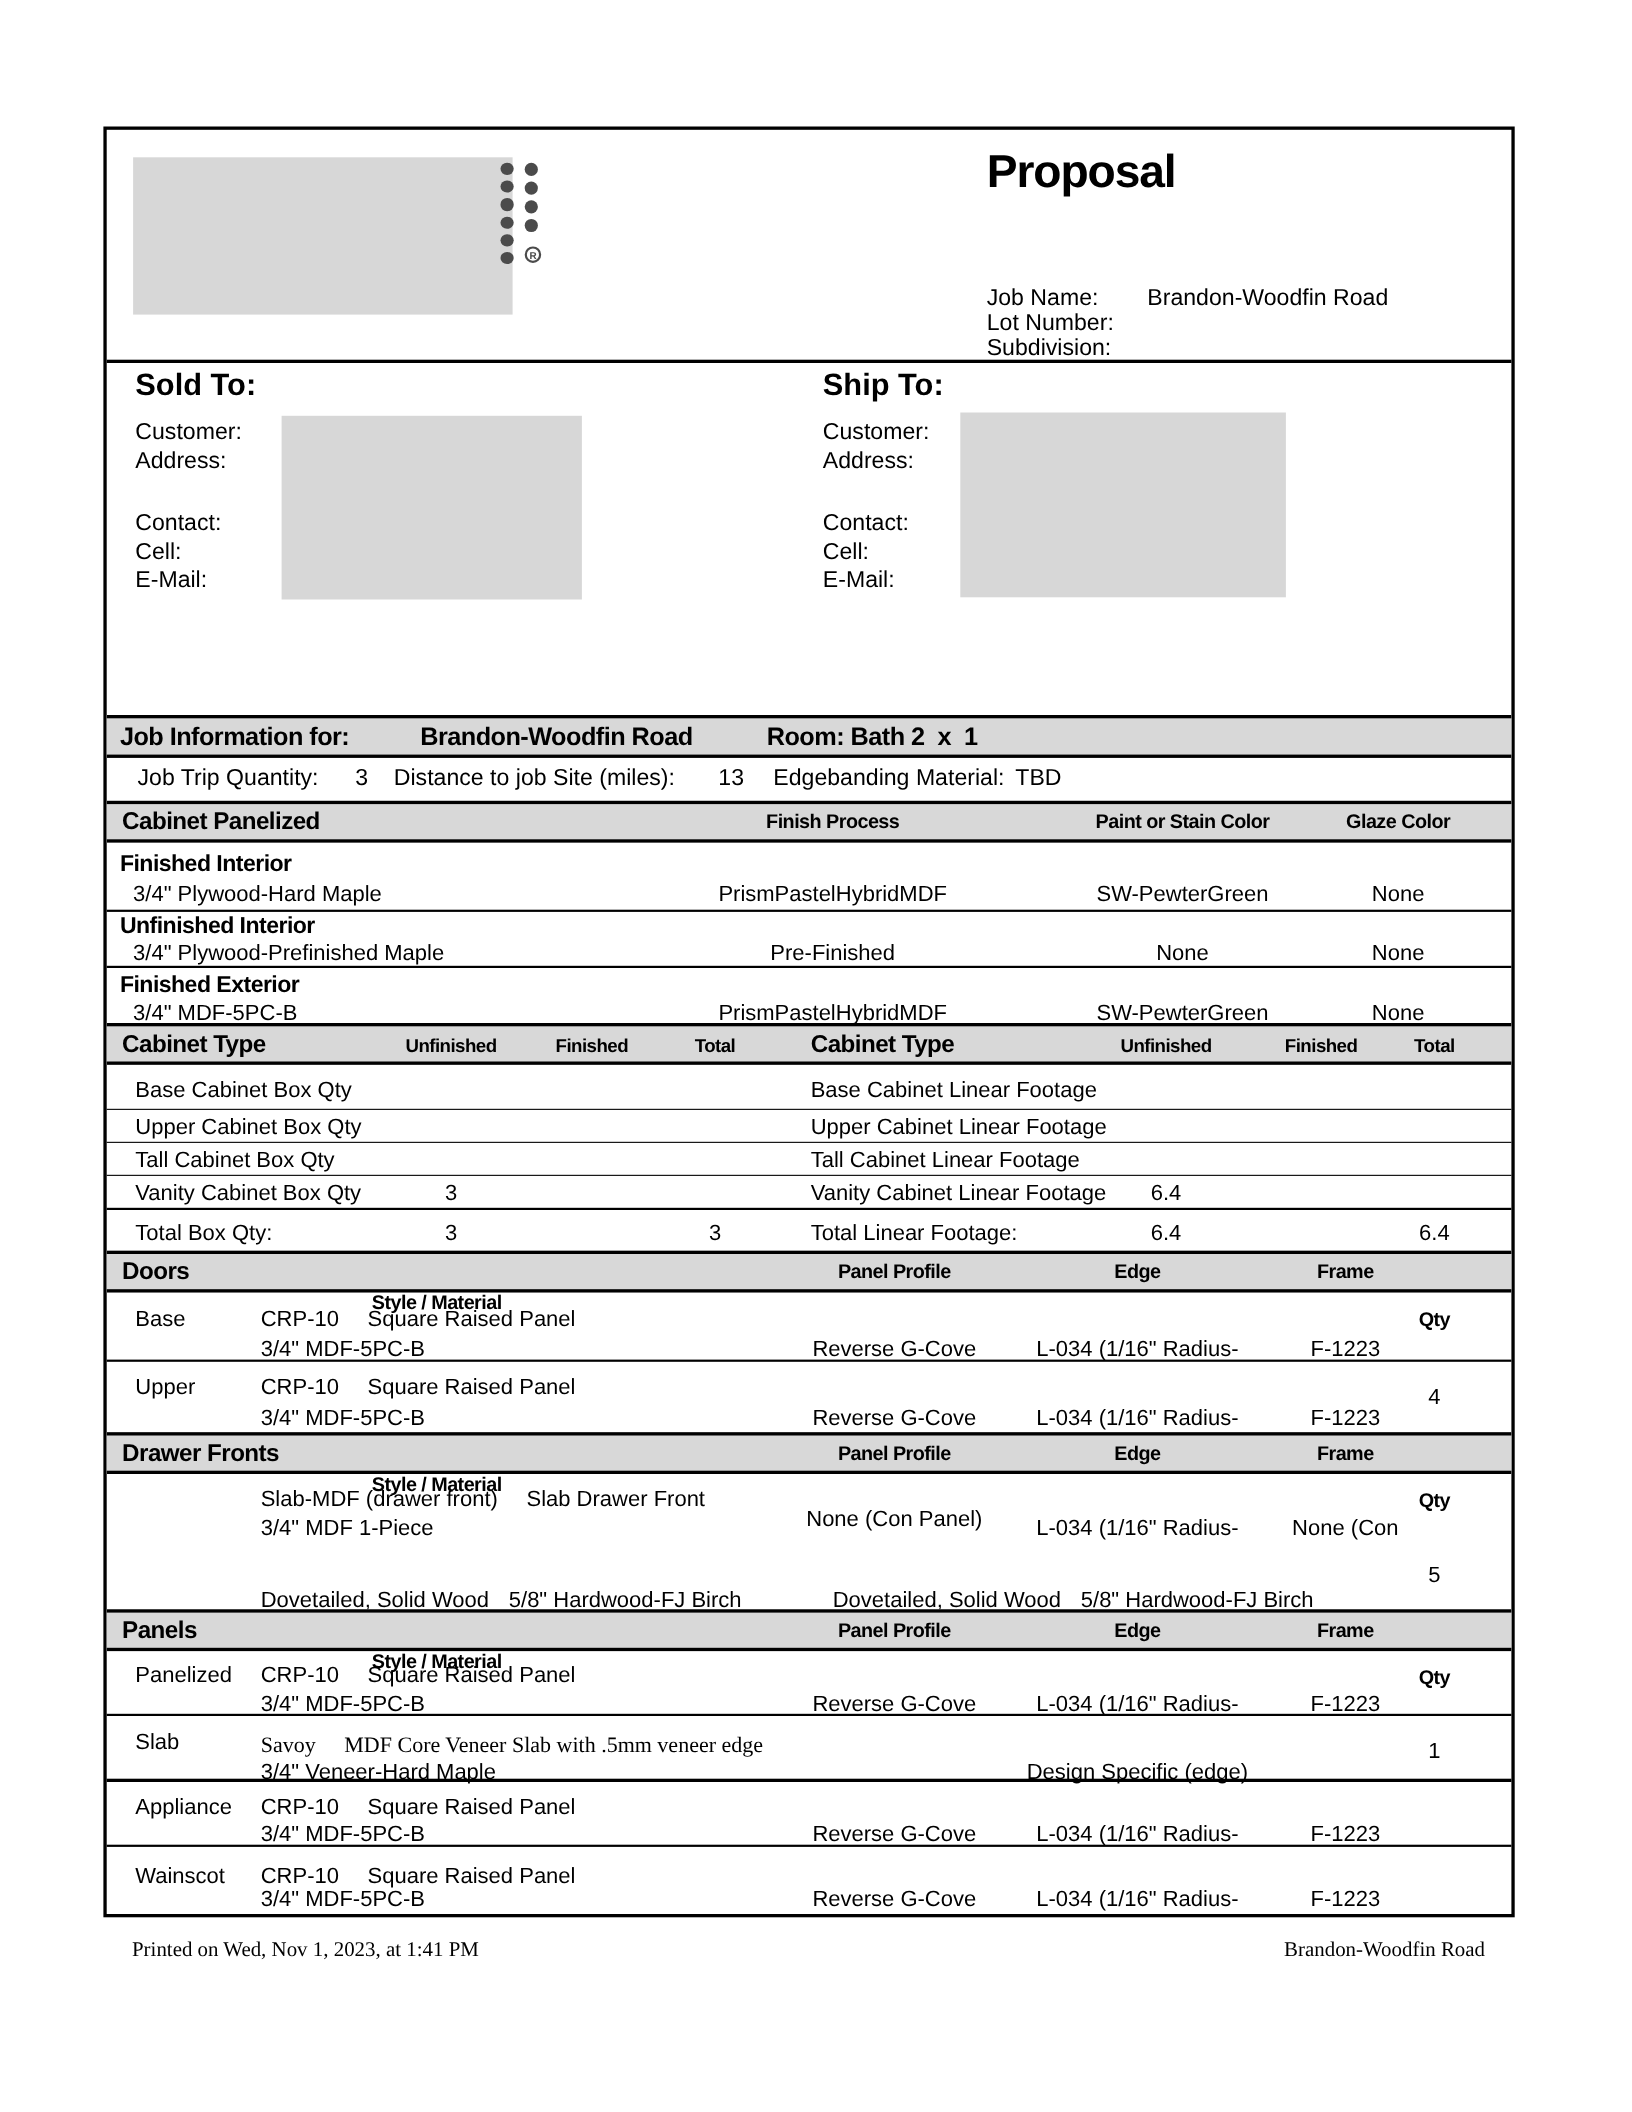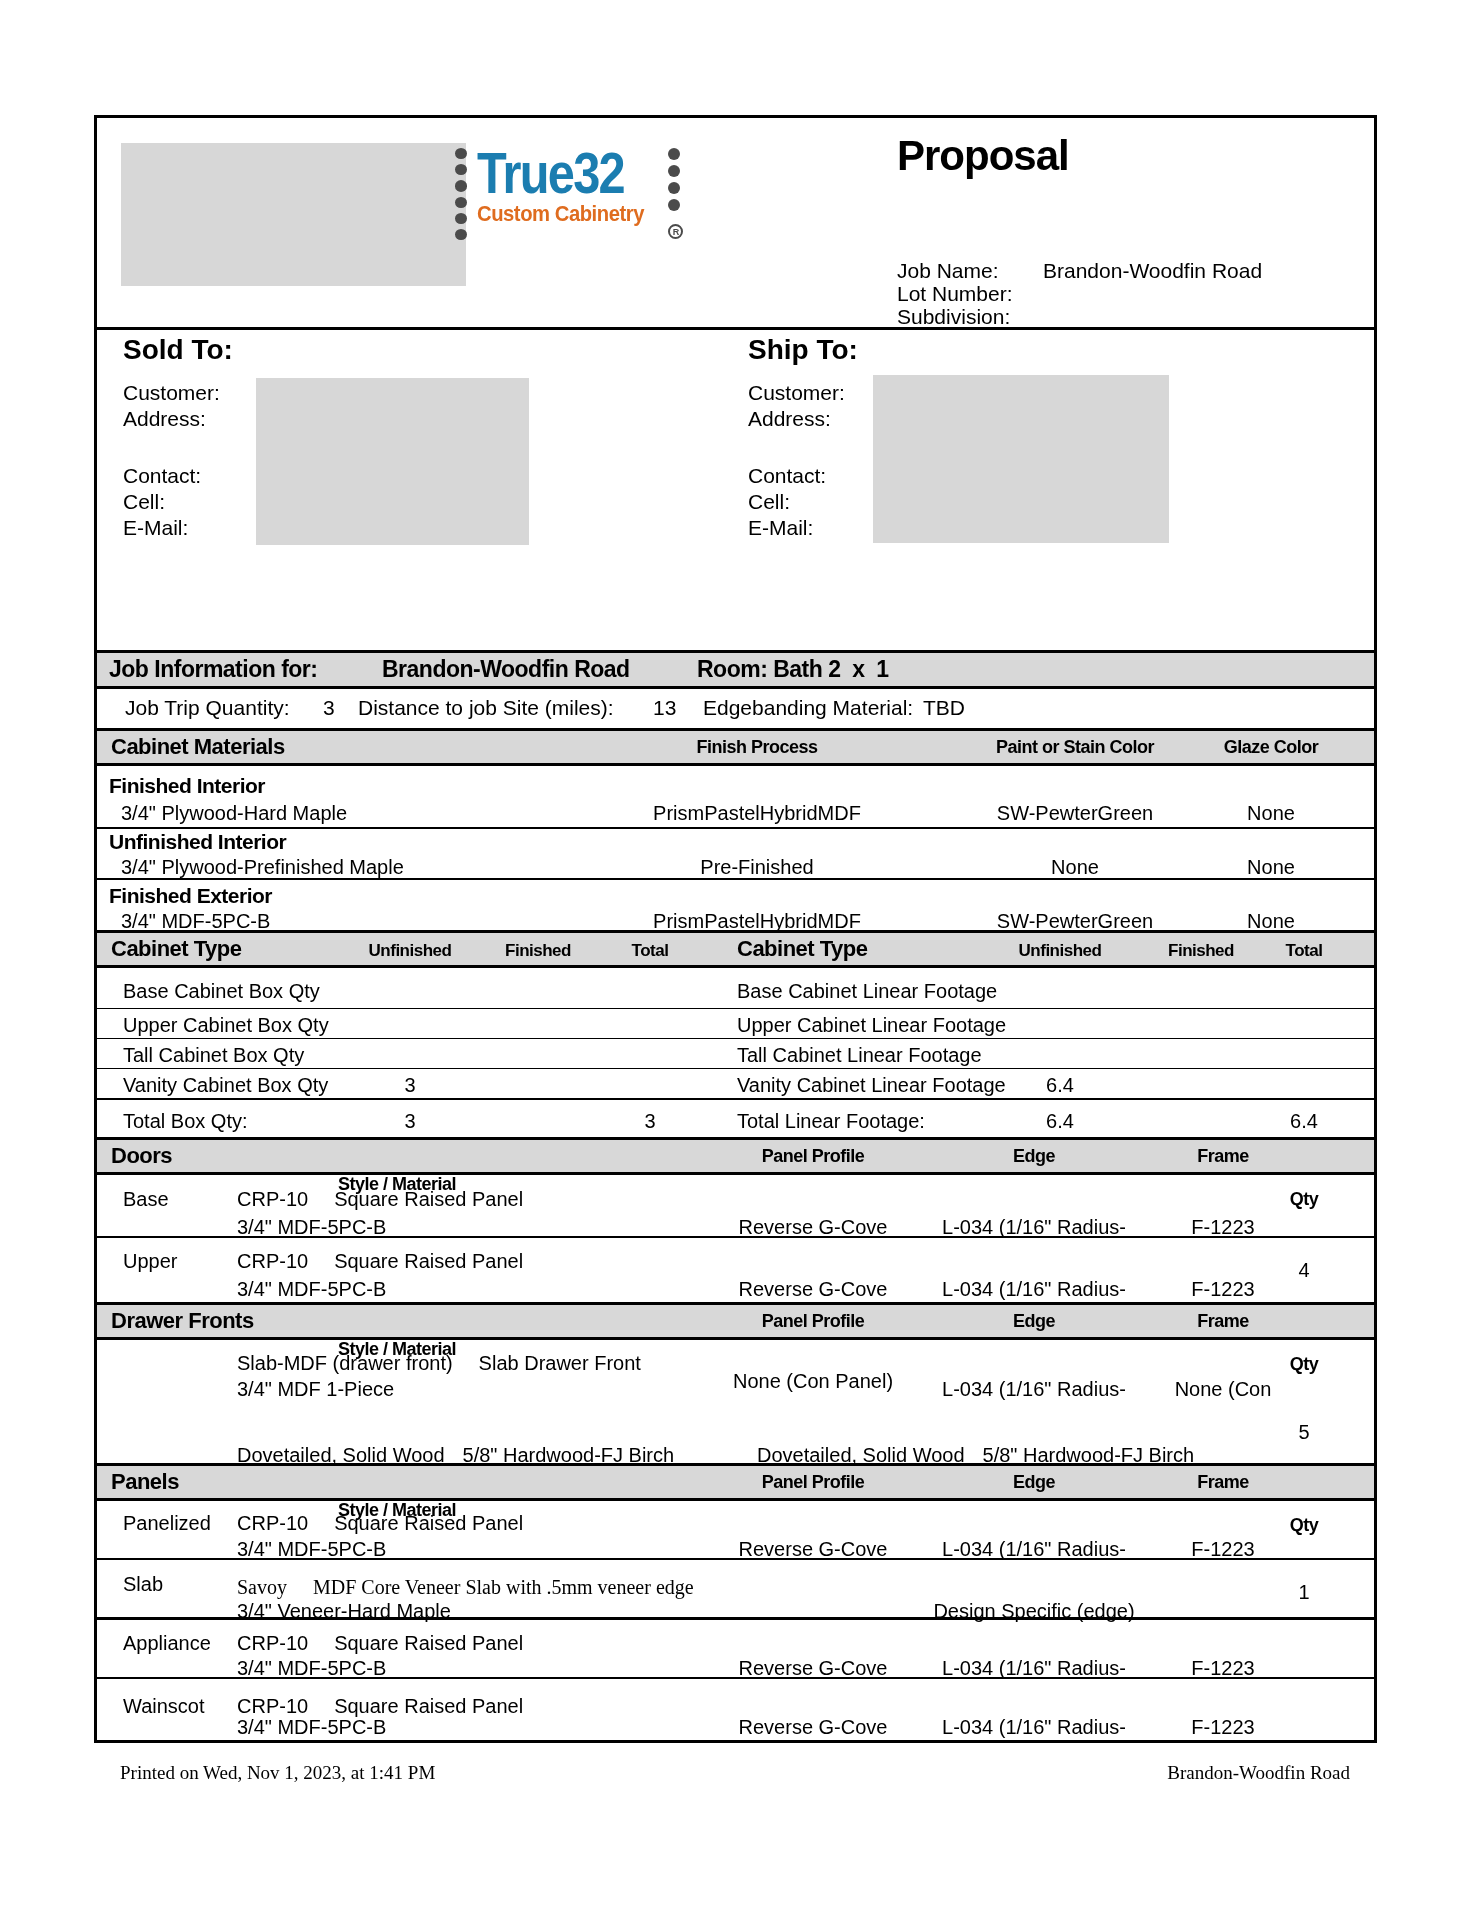--- a/index.html
+++ b/index.html
@@ -60,24 +60,20 @@
 
   <div class="logo">
     <div class="dotcol">
       <span class="dot"></span>
         <span class="dot"></span>
         <span class="dot"></span>
         <span class="dot"></span>
         <span class="dot"></span>
         <span class="dot"></span>
     </div>
-    <div class="logo-mid">
-      <div class="logo-name">True32</div>
-      <div class="logo-tag">Custom Cabinetry</div>
-    </div>
     <div class="dotcol">
       <span class="dot"></span>
         <span class="dot"></span>
         <span class="dot"></span>
         <span class="dot"></span>
       <span class="rmark">R</span>
     </div>
   </div>
 
   <div class="t b" style="left:800px; top:14px; font-size:42px; letter-spacing:-1px;">Proposal</div>
@@ -112,21 +108,21 @@
   </div>
 
   <div class="t" style="left:28px; top:578px; font-size:21px;">Job Trip Quantity:</div>
   <div class="t" style="left:226px; top:578px; font-size:21px;">3</div>
   <div class="t" style="left:261px; top:578px; font-size:21px;">Distance to job Site (miles):</div>
   <div class="t" style="left:556px; top:578px; font-size:21px;">13</div>
   <div class="t" style="left:606px; top:578px; font-size:21px;">Edgebanding Material:</div>
   <div class="t" style="left:826px; top:578px; font-size:21px;">TBD</div>
 
   <div class="bar" style="top:610px; height:38px;">
-    <span class="bar-title">Cabinet Materials</span>
+    <span class="bar-title">Cabinet Panelized</span>
     <span class="bar-col col-finish">Finish Process</span>
     <span class="bar-col col-paint">Paint or Stain Color</span>
     <span class="bar-col col-glaze">Glaze Color</span>
   </div>
 
   <div class="t b" style="left:12px; top:656px; font-size:21px; letter-spacing:-0.5px;">Finished Interior</div>
   <div class="t body-txt" style="left:24px; top:684px;">3/4" Plywood-Hard Maple</div>
   <div class="cell col-finish" style="top:684px;">PrismPastelHybridMDF</div>
   <div class="cell col-paint" style="top:684px;">SW-PewterGreen</div>
   <div class="cell col-glaze" style="top:684px;">None</div>

